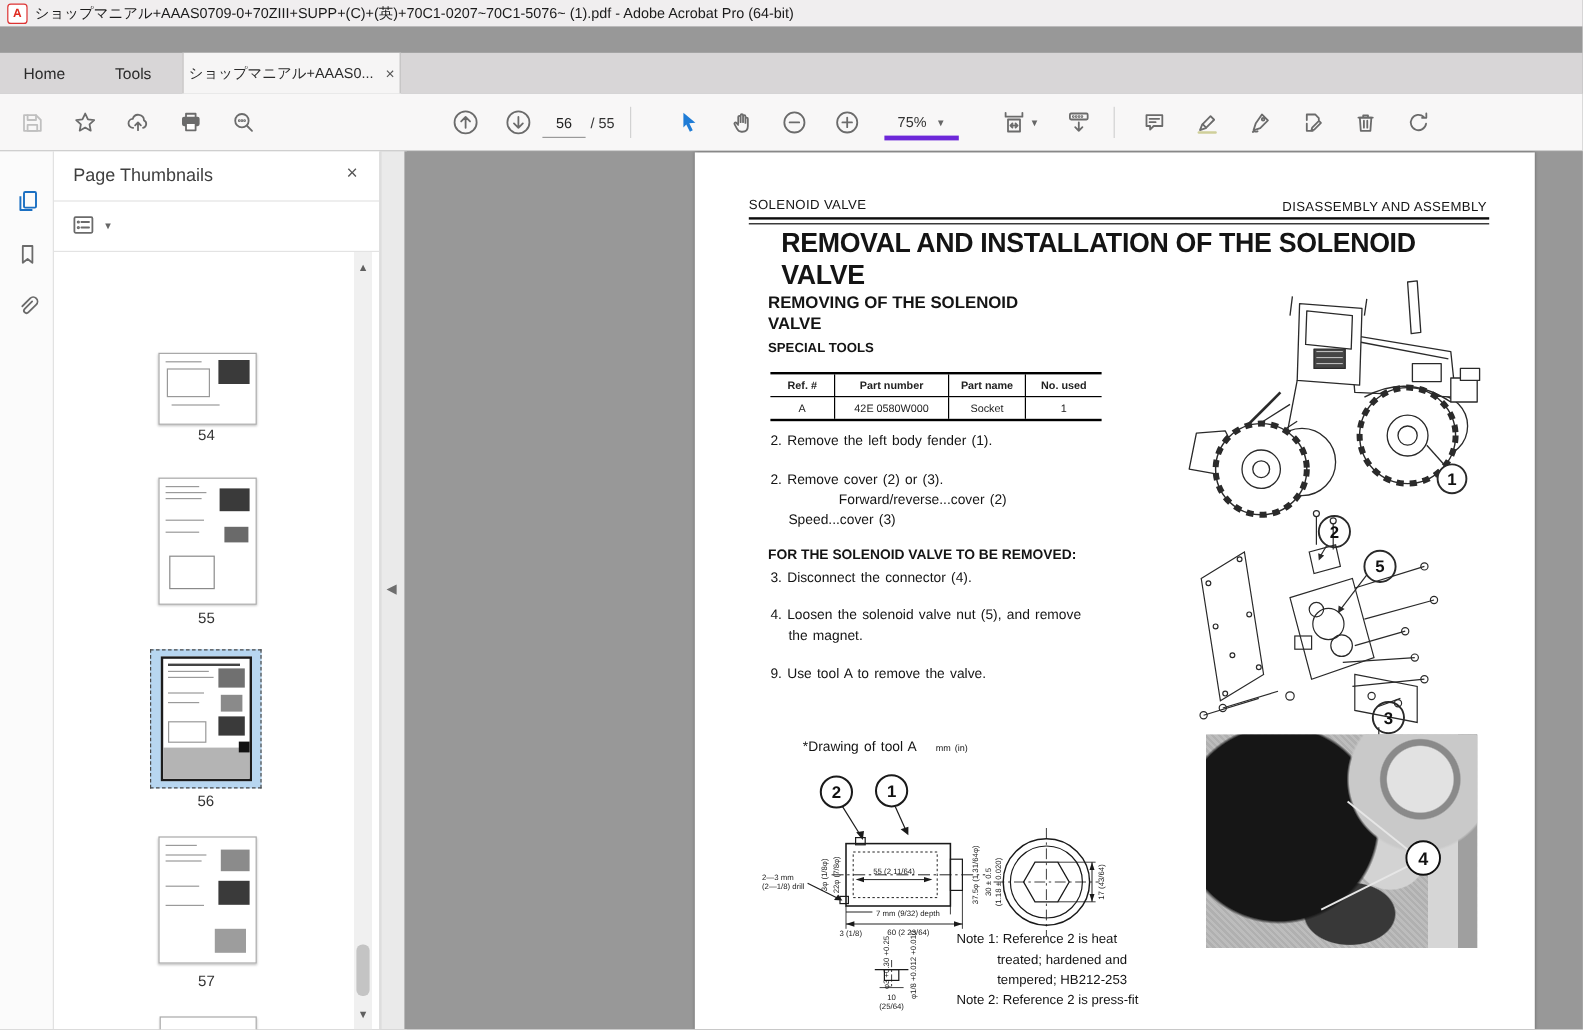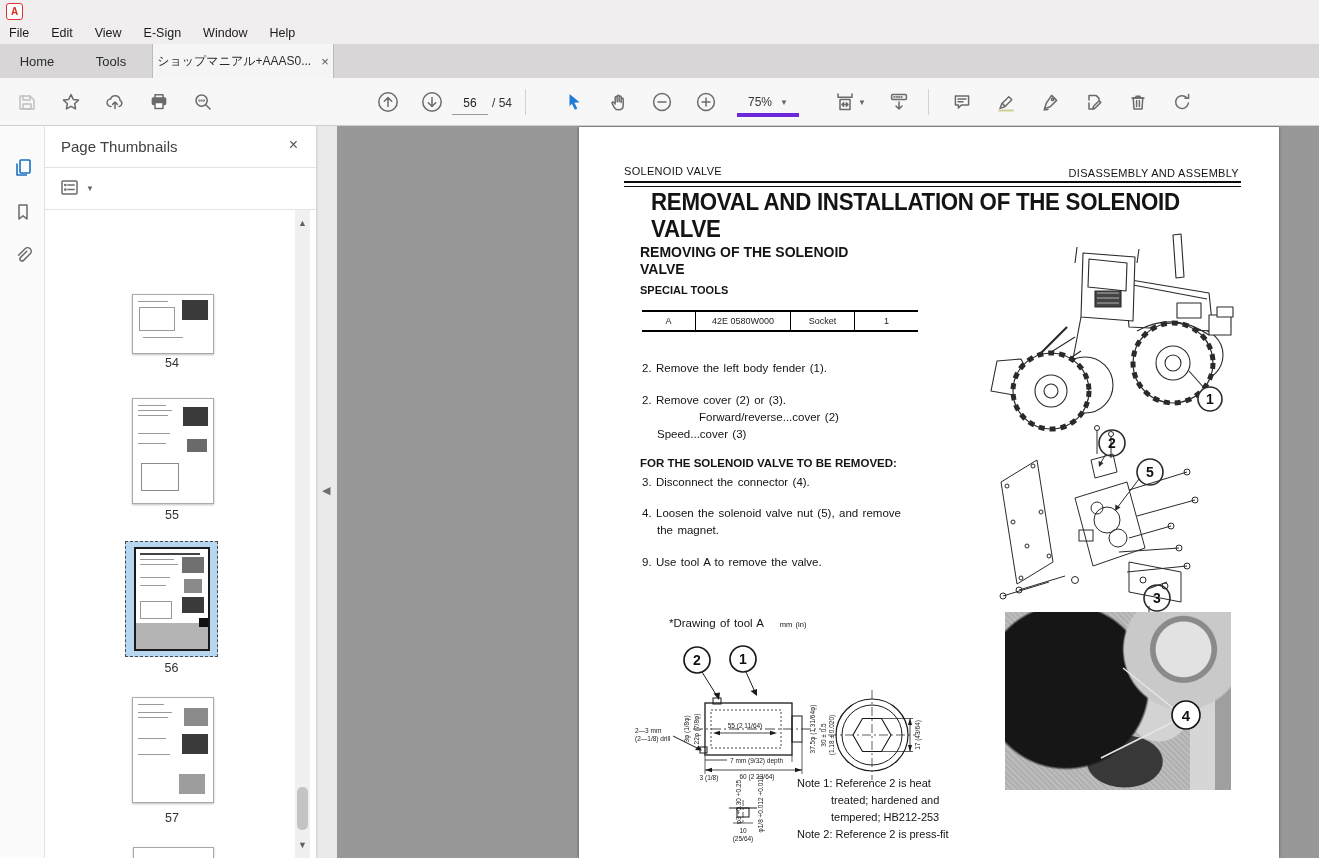--- a/index.html
+++ b/index.html
@@ -75,30 +75,23 @@
       repeating-linear-gradient(45deg, rgba(0,0,0,.05) 0 2px, rgba(255,255,255,.05) 2px 4px);}
   .callout-txt{font-weight:bold;fill:#111;font-family:"Liberation Sans",sans-serif;}
 </style>
 </head>
 <body>
 
 <div class="app">
 
   <div class="abs titlebar">
     <div class="appicon">A</div>
-  </div>
-
-  <div class="abs menubar">
-    <span class="menuitem">File</span>
-    <span class="menuitem">Edit</span>
-    <span class="menuitem">View</span>
-    <span class="menuitem">E-Sign</span>
-    <span class="menuitem">Window</span>
-    <span class="menuitem">Help</span>
-  </div>
+    <div class="titletext">ショップマニアル+AAAS0709-0+70ZIII+SUPP+(C)+(英)+70C1-0207~70C1-5076~ (1).pdf - Adobe Acrobat Pro (64-bit)</div>
+  </div>
+
 
   <div class="abs tabstrip">
     <div class="tab" style="left:0;width:74px;">
         <span>Home</span>
       </div>
     <div class="tab" style="left:74px;width:74px;">
         <span>Tools</span>
       </div>
     <div class="tab tab-doc" style="left:152px;width:180px;">
       <span>ショップマニアル+AAAS0...</span>
@@ -147,21 +140,21 @@
           <path d="M12 16.5v-9m0 0l-3.7 3.7M12 7.5l3.7 3.7"></path>
         </svg>
     </div>
     <div class="tbtn" style="left:417px;">
       <svg class="ico" width="24" height="24">
           <circle cx="12" cy="12" r="9.2"></circle>
           <path d="M12 7.5v9m0 0l-3.7-3.7M12 16.5l3.7-3.7"></path>
         </svg>
     </div>
     <input class="pginput" style="left: 452px;" value="56">
-    <span class="pgtotal" style="left:492px;">/ 54</span>
+    <span class="pgtotal" style="left:492px;">/ 55</span>
     <div class="tsep" style="left:525px;"></div>
     <div class="tbtn" style="left:559px;">
       <svg width="20" height="20">
           <path d="M5.5 2L15.5 10.2 10.4 10.8 13.3 16.6 10.9 17.7 7.9 11.8 5.5 14.2Z" fill="#1f7cd6"></path>
         </svg>
     </div>
     <div class="tbtn" style="left:603px;">
       <svg class="ico" width="20" height="20">
           <path d="M7.2 11V5.6a1 1 0 012 0V9.8M9.2 5.2V4.2a1 1 0 012 0v5.6M11.2 5a1 1 0 012 0v5.4M13.2 7a1 1 0 012 0v6.2c0 2.8-1.8 4.6-4.6 4.6h-.8c-1.8 0-2.8-.9-3.7-2.6l-2-3.8c-.5-1 .7-1.9 1.5-1.1l1.6 1.7"></path>
         </svg>
@@ -353,20 +346,26 @@
       <div class="p prule" style="left:45px;top:54px;width:617px;"></div>
 
       <div class="p ptitle" style="left:72px;top:62px;">REMOVAL AND INSTALLATION OF THE SOLENOID</div>
       <div class="p ptitle" style="left:72px;top:89px;">VALVE</div>
 
       <div class="p psec" style="left:61px;top:117px;">REMOVING OF THE SOLENOID</div>
       <div class="p psec" style="left:61px;top:134px;">VALVE</div>
       <div class="p psub" style="left:61px;top:157px;">SPECIAL TOOLS</div>
 
       <div class="stable" style="left:63px;top:183px;width:276px;">
+        <div class="trow hd">
+          <div class="tc hd" style="width:53px;">Ref. #</div>
+          <div class="tc hd" style="width:95px;">Part number</div>
+          <div class="tc hd" style="width:64px;">Part name</div>
+          <div class="tc hd" style="width:64px;">No. used</div>
+        </div>
         <div class="trow">
           <div class="tc" style="width:53px;">A</div>
           <div class="tc" style="width:95px;">42E 0580W000</div>
           <div class="tc" style="width:64px;">Socket</div>
           <div class="tc" style="width:64px;">1</div>
         </div>
       </div>
 
       <div class="p pline" style="left:63px;top:234px;">2. Remove the left body fender (1).</div>
       <div class="p pline" style="left:63px;top:266px;">2. Remove cover (2) or (3).</div>

